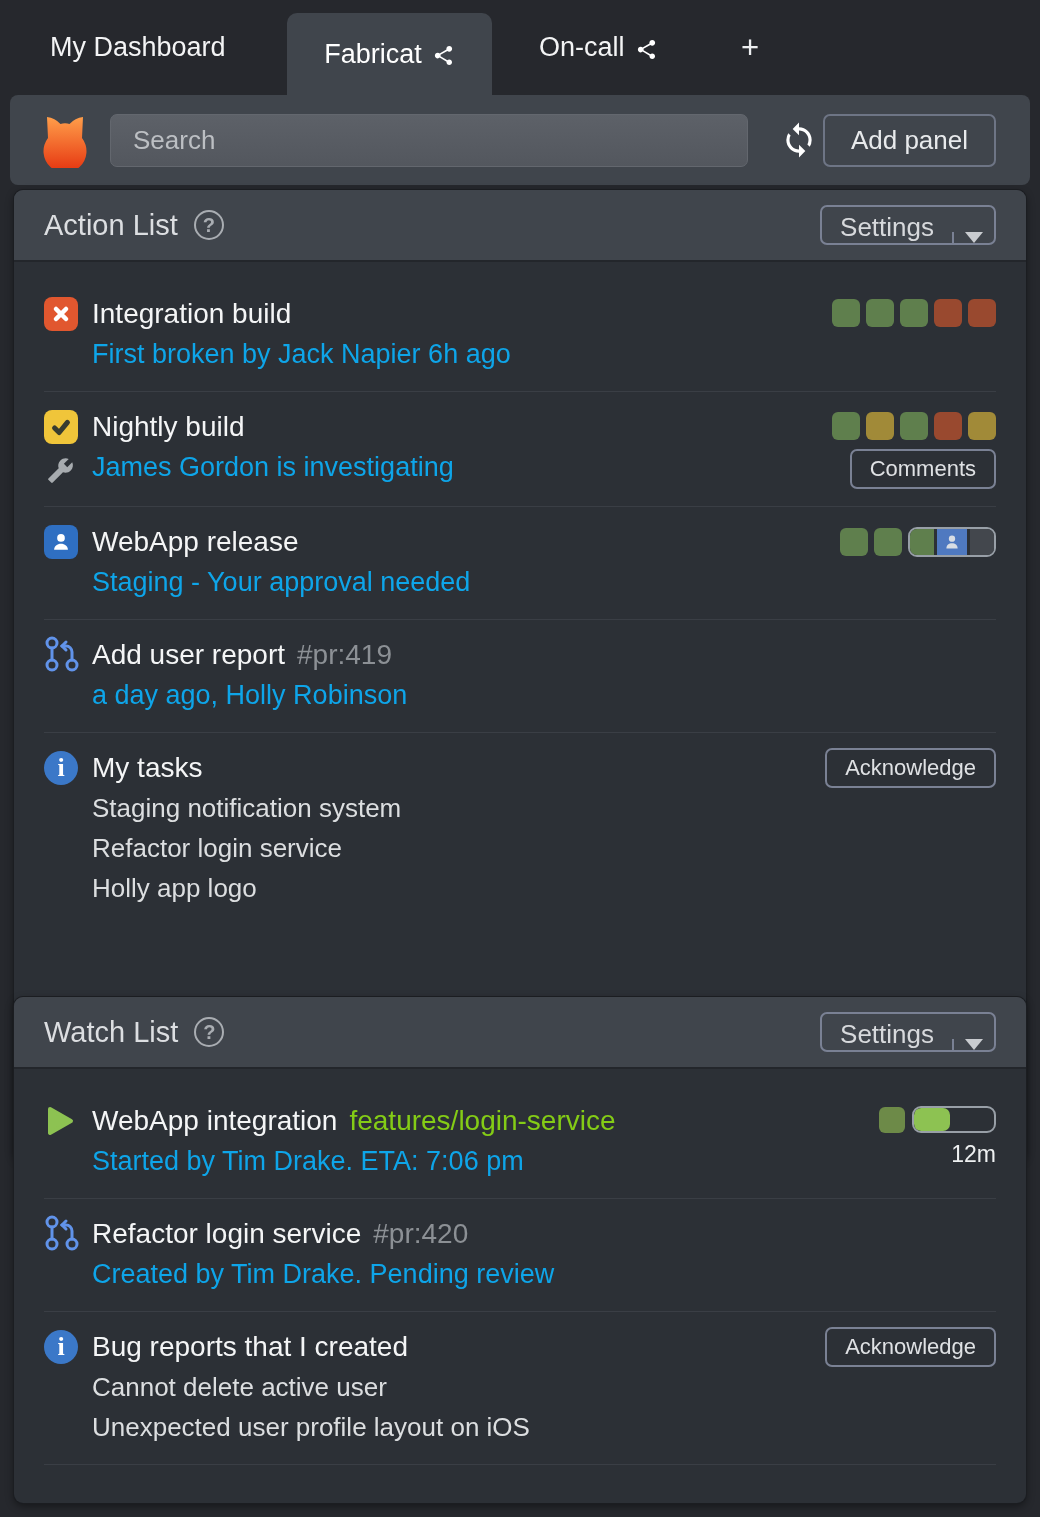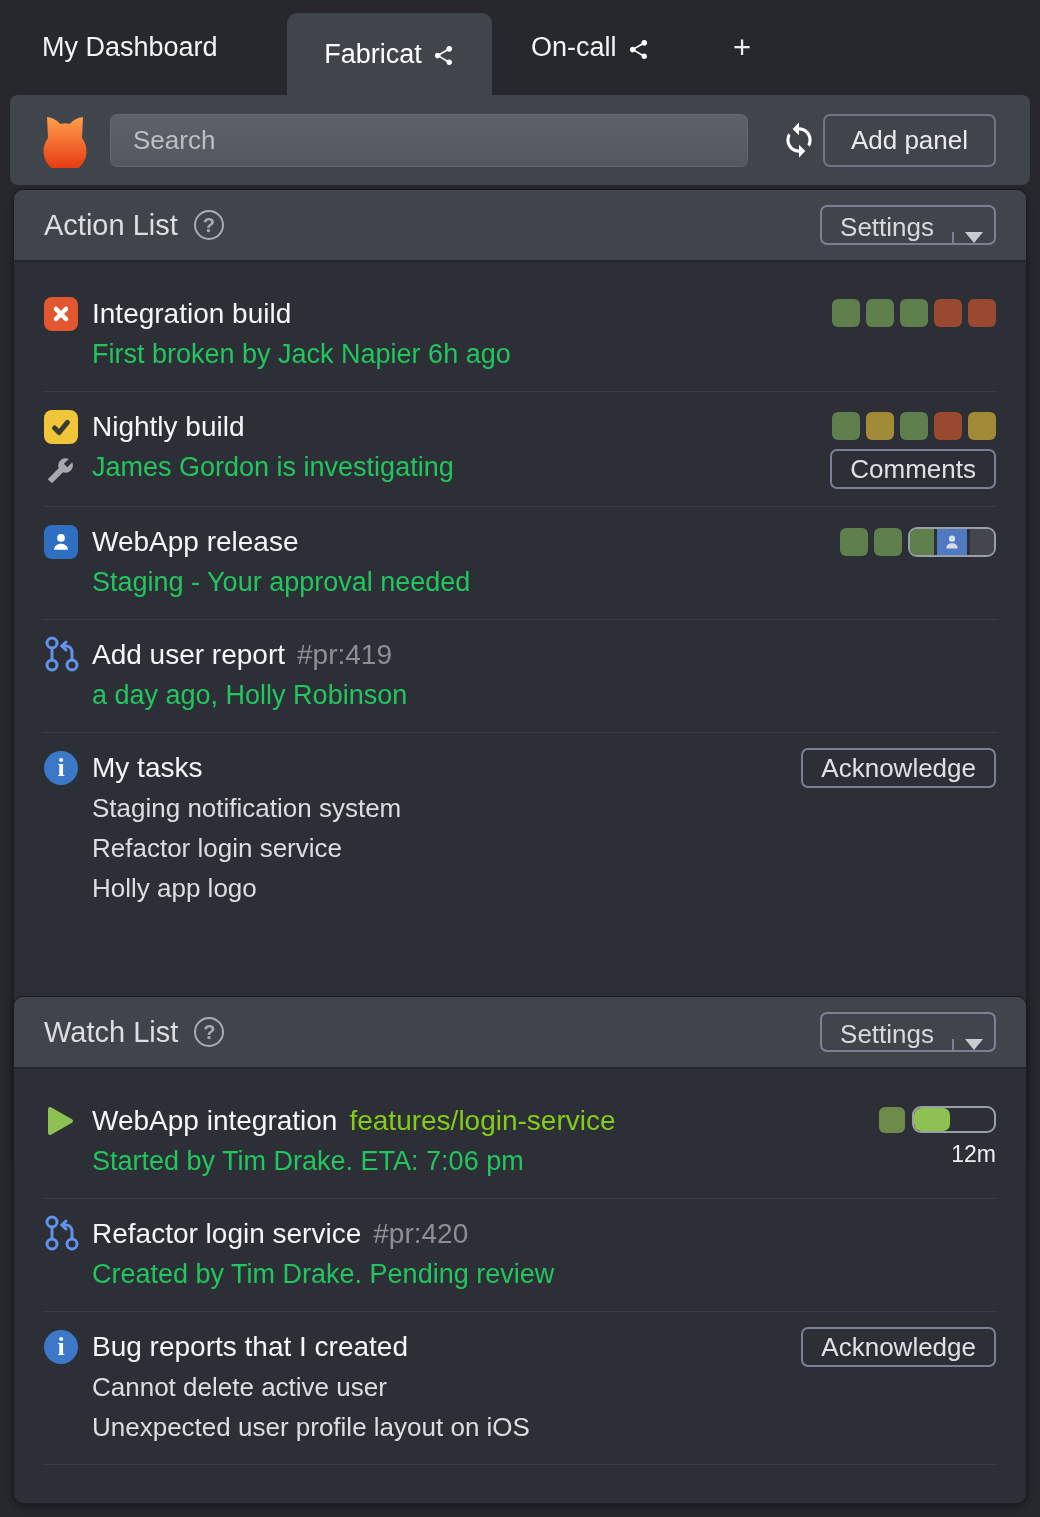--- a/index.html
+++ b/index.html
@@ -6,21 +6,21 @@
   html,body { background:#26282d; }
   body {
     width:1040px; height:1517px; position:relative; overflow:hidden;
     font-family:"Liberation Sans","DejaVu Sans",sans-serif;
     color:#f3f4f5;
   }
 
   
   .tabbar { position:absolute; left:0; top:0; width:1040px; height:95px; }
   .tab { position:absolute; top:0; height:95px; display:flex; align-items:center; gap:10px;
-         font-size:27px; color:#f3f4f5; cursor:default; }
+         font-size:27px; color:#f3f4f5; cursor:default;margin-left:8px; }
   .tab-dash   { left:42px; }
   .tab-oncall { left:531px; }
   .tab-add    { left:733px; font-size:31px; font-weight:400; color:#eceef0; }
   .tab-active { position:absolute; left:287px; top:13px; width:205px; height:82px;
                 background:#40454c; border-radius:10px 10px 0 0;
                 display:flex; align-items:center; justify-content:center; gap:10px;
                 font-size:27px; color:#ffffff; }
   .share-svg { width:23px; height:23px; fill:#ffffff; margin-top:3px; }
 
   
@@ -62,37 +62,37 @@
   .row { display:flex; align-items:flex-start; padding:15px 0 17px; border-bottom:1px solid #3a3e45; }
   .row.first { padding-top:32px; }
   .row.no-div { border-bottom:none; }
   .icon-col { width:48px; flex:none; display:flex; flex-direction:column; }
   .main-col { flex:1; min-width:0; }
   .right-col { flex:none; margin-left:12px; display:flex; flex-direction:column; align-items:flex-end; gap:9px; }
 
   .t-line { height:40px; display:flex; align-items:center; font-size:28px; color:#f4f5f6; white-space:nowrap; }
   .ref { color:#8c9095; margin-left:12px; }
   .ref-branch { color:#84cc16; margin-left:12px; }
-  .s-line { height:40px; display:flex; align-items:center; font-size:27px; color:#22c55e; white-space:nowrap; }
+  .s-line { height:40px; display:flex; align-items:center; font-size:27px; color:#0ea5e9; white-space:nowrap; }
   .item-line { height:40px; display:flex; align-items:center; font-size:26px; color:#dcdee0; }
 
   .sticon { width:34px; height:34px; border-radius:8px; margin-top:3px;
             display:flex; align-items:center; justify-content:center; }
   .ic-fail   { background:var(--red_orange); }
   .ic-ok     { background:var(--yellow); }
   .ic-person { background:var(--blue); }
   .info-circle { width:34px; height:34px; border-radius:50%; background:var(--info_blue);
                  margin-top:3px; color:#fff; display:flex; align-items:center; justify-content:center;
                  font-family:"Liberation Serif","DejaVu Serif",serif; font-weight:bold; font-size:26px; }
   .wrench { margin-top:13px; margin-left:3px; }
 
   .squares { display:flex; gap:6px; align-items:center; margin-top:5px; }
   .sq { width:28px; height:28px; border-radius:6px; }
   .btn { border:2px solid #7a8194; border-radius:7px; height:40px;
-         display:flex; align-items:center; padding:0 18px; font-size:26px; color:#dfe1e4;
+         display:flex; align-items:center; padding:0 18px; font-size:22px; color:#dfe1e4;
          background:transparent; font-family:"Liberation Sans","DejaVu Sans",sans-serif; }
 
   .appr { display:flex; align-items:stretch; height:30px; width:88px;
           border:2px solid #989fa7; border-radius:9px; overflow:hidden;
           background:#2c3036; column-gap:3px; }
   .appr .seg-g { flex:1; background:var(--green); }
   .appr .seg-b { width:30px; background:var(--pill_blue); display:flex; align-items:center; justify-content:center; }
   .appr .seg-d { flex:1; background:var(--seg_dark); }
 
   .progress-line { display:flex; align-items:center; gap:7px; margin-top:5px; }

